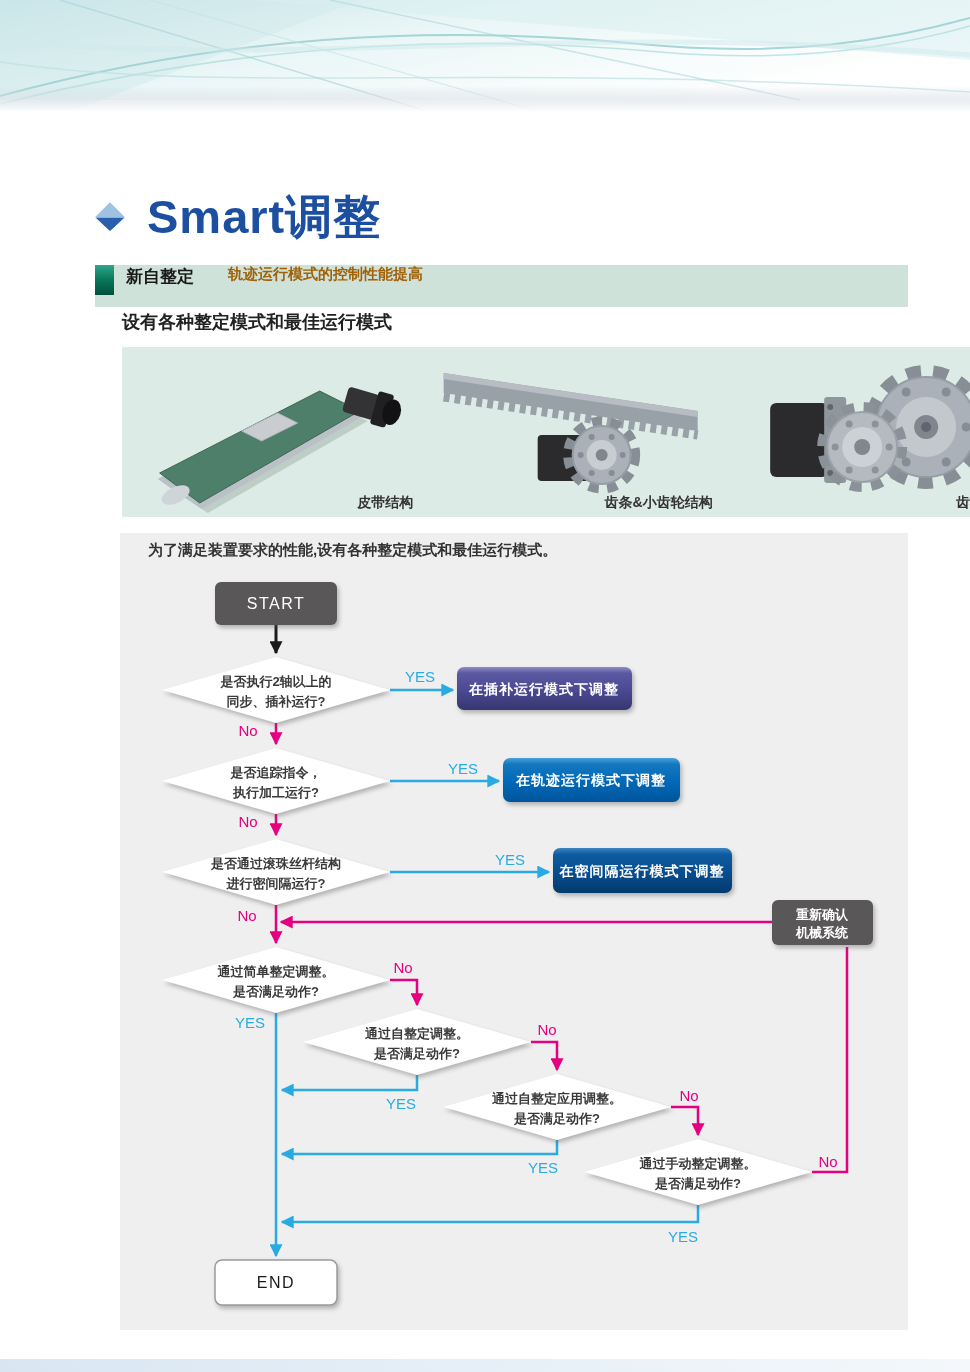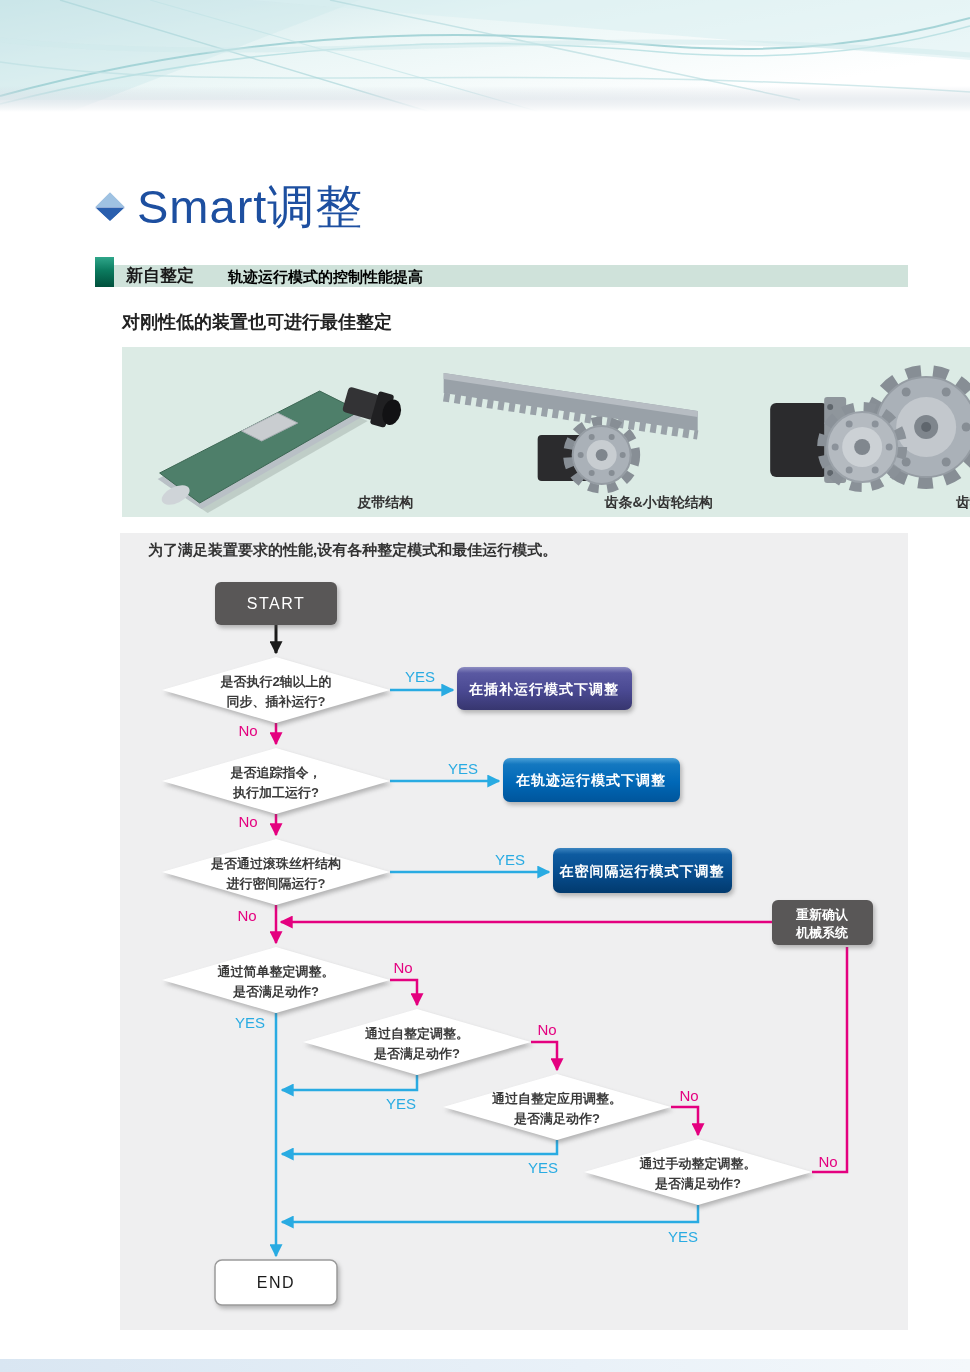--- a/index.html
+++ b/index.html
@@ -5,27 +5,27 @@
   html,body { margin:0; padding:0; background:#ffffff; }
   .page {
     position:relative; width:970px; height:1372px; overflow:hidden;
     background:#ffffff; font-family:"Liberation Sans", sans-serif;
   }
   
   .wave { position:absolute; top:0; left:0; width:970px; height:112px; }
   
   .title-row { position:absolute; top:180px; left:94px; display:flex; align-items:center; gap:9px; }
   .title-icon { width:32px; height:32px; display:block; }
-  .page-title { margin:2px; font-size:47px; line-height:50px; font-weight:normal; color:#1d4fa0; letter-spacing:1px; }
-  
-  .green-banner { position:absolute; top:265px; left:95px; width:813px; height:22px;
-    background:#cfe2da; display:flex; align-items:flex-end; }
+  .page-title { margin:12px; font-size:47px; line-height:50px; font-weight:bold; color:#1d4fa0; letter-spacing:1px; }
+  
+  .green-banner { position:absolute; top:265px; left:95px; width:813px; height:42px;
+    background:#cfe2da; display:flex; align-items:flex-start; }
   .banner-accent { width:19px; height:30px; background:linear-gradient(180deg,#2fa68a 0%,#0b7a5e 45%,#00503c 100%); }
   .banner-label { margin-left:12px; font-size:17px; font-weight:bold; color:#1a1a1a; }
-  .banner-subtitle { margin-left:34px; font-size:15px; font-weight:bold; color:#000000; }
+  .banner-subtitle { margin-left:34px; font-size:15px; font-weight:bold; color:#a16207; }
   
   .intro { position:absolute; top:310px; left:122px; font-size:18px; font-weight:bold; color:#222; }
   
   .images-row { position:absolute; top:347px; left:122px; width:898px; height:170px; display:flex; }
   .images-row figure { position:relative; margin:0; flex:1; background:#dcebe5; overflow:hidden; }
   .images-row svg { display:block; width:100%; height:100%; }
   .images-row figcaption { position:absolute; right:8px; bottom:5px; font-size:14px; font-weight:bold; color:#333; }
   
   .flow-panel { position:absolute; top:533px; left:120px; width:788px; height:797px; background:#efeff0;text-align:center; }
   .flow-desc { position:absolute; top:8px; left:28px; margin:0; font-size:15px; font-weight:bold; color:#333; }
@@ -86,21 +86,21 @@
     </svg>
     <h1 class="page-title">Smart调整</h1>
   </div>
 
   <div class="green-banner">
     <span class="banner-accent"></span>
     <span class="banner-label">新自整定</span>
     <span class="banner-subtitle">轨迹运行模式的控制性能提高</span>
   </div>
 
-  <div class="intro">对刚性低的装置也可进行最佳整定</div>
+  <div class="intro">设有各种整定模式和最佳运行模式</div>
 
   <div class="images-row">
 
     <figure>
       <svg viewBox="0 0 256 170" aria-hidden="true">
         <polygon points="20,136 180,54 224,74 64,166" fill="rgba(60,70,65,0.18)"></polygon>
         <polygon points="14,132 174,50 218,70 58,162" fill="#b9c0c6"></polygon>
         <polygon points="16,126 176,44 216,64 56,156" fill="#4e7f6a"></polygon>
         <polygon points="16,126 176,44 216,64 56,156" fill="none" stroke="#3c6653" stroke-width="1"></polygon>
         <polygon points="98,84 134,66 154,76 118,94" fill="#c9cdd0" stroke="#aab0b5" stroke-width="1"></polygon>

